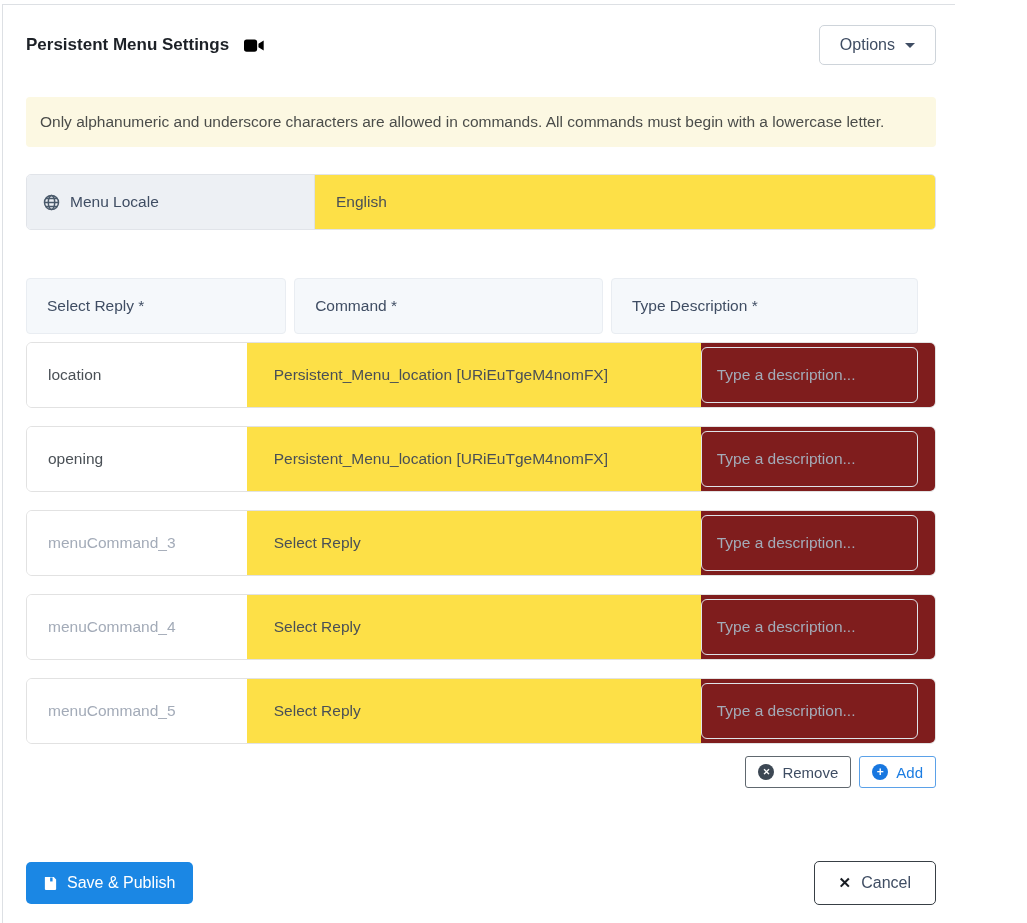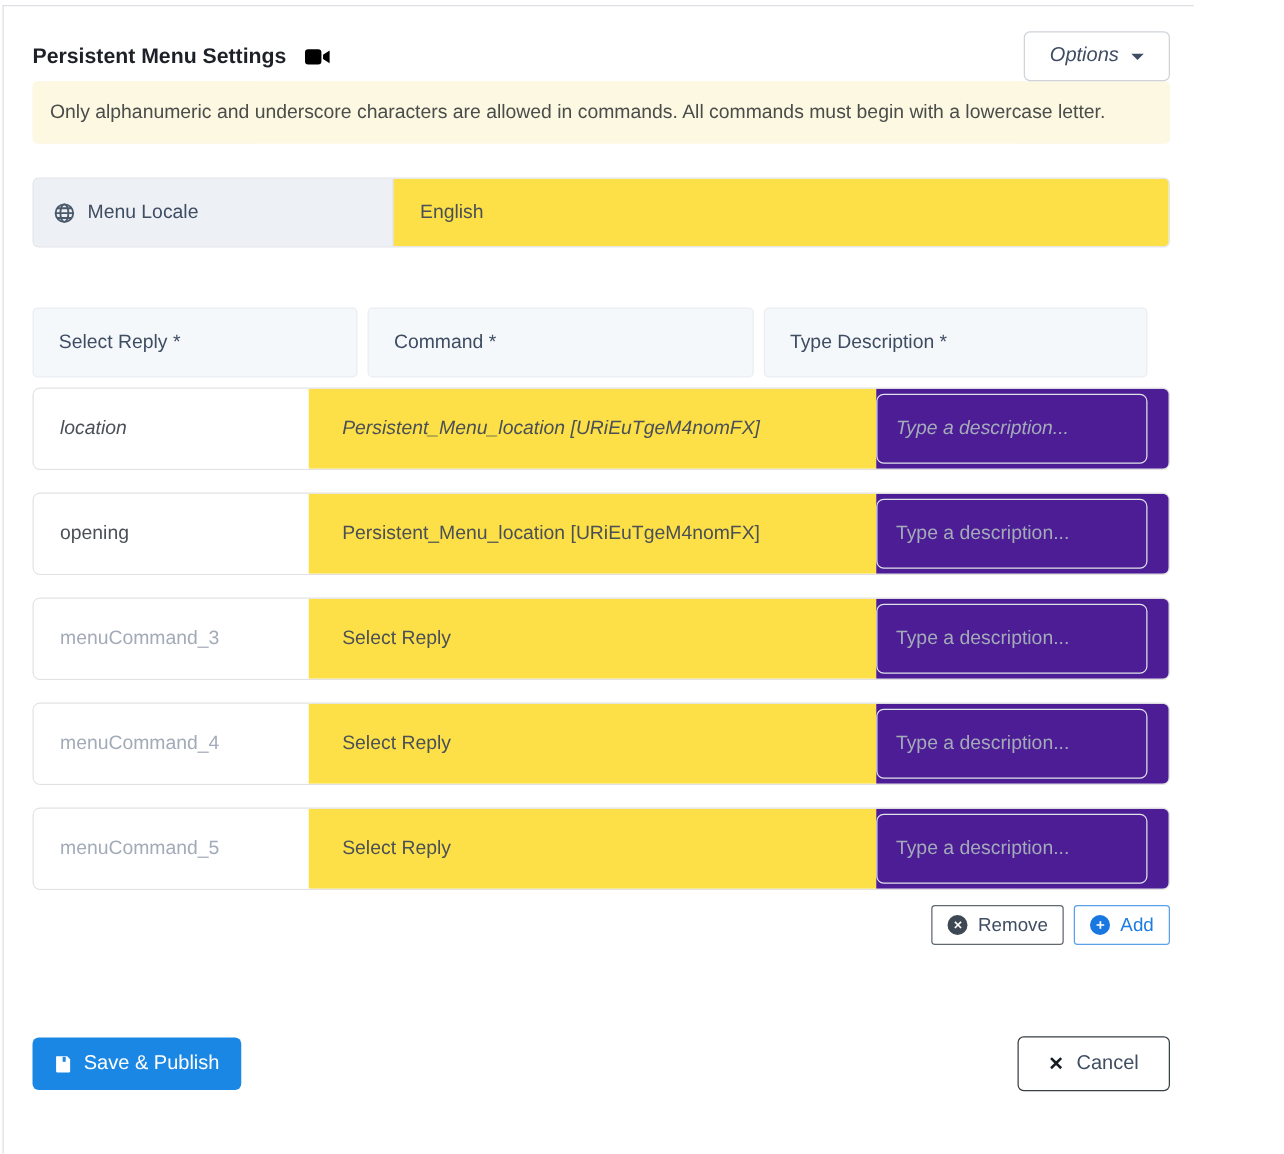--- a/index.html
+++ b/index.html
@@ -21,31 +21,31 @@
 
   
   .topbar { display:flex; align-items:center; padding-top:20px; height:60px; }
   .title { font-size:17px; font-weight:700; color:#1d2127; }
   .camera { margin-left:15px; display:inline-flex; }
   .btn-options {
     margin-left:auto;
     display:flex; align-items:center;
     height:40px; padding:0 20px;
     background:#fff; border:1px solid #ced4da; border-radius:5px;
-    font-size:16px; color:#3f4d63; cursor:pointer;font-style:italic;
+    font-size:16px; color:#3f4d63; cursor:pointer;
   }
   .caret-down {
     width:0; height:0; margin-left:10px;
     border-left:5px solid transparent; border-right:5px solid transparent;
     border-top:5px solid #3f4d63;
   }
 
   
   .banner {
-    height:50px;
+    margin-top:32px; height:50px;
     background:#fcf8e2; border-radius:4px;
     display:flex; align-items:center; padding:0 14px;
     font-size:15.5px; color:#4b4d4a;
   }
 
   
   .locale {
     margin-top:27px; height:56px;
     display:flex; border:1px solid #e1e4e9; border-radius:5px; overflow:hidden;text-align:right;
   }
@@ -71,25 +71,25 @@
   .th.c1 { flex:336 1 0; }
   .th.c2 { flex:279 1 0; }
   .th.c3 { flex:334 1 0; }
 
   
   .trow {
     margin-top:18px; height:66px;
     border:1px solid #e2e2e2; border-radius:6px;
     display:flex; overflow:hidden; background:#fff;
   }
-  .trow.first { margin-top:8px;font-style:italic; }
+  .trow.first { margin-top:8px; }
   .cell { display:flex; align-items:center; font-size:15.5px; }
   .cell.cmd { width:24.2%; padding-left:21px; color:#4a5056; background:#fff; }
   .cell.sel { width:50%; padding-left:27px; background:#fde047; color:#4a5056; }
-  .cell.desc { flex:1; background:#4c1d95; }
+  .cell.desc { flex:1; background:#7f1d1d; }
   .descbox {
     flex:1; margin:4px 17px 4px 0; align-self:stretch;
     border:1px solid #dfe3e8; border-radius:6px;
     display:flex; align-items:center; padding-left:15px;
   }
   .ph { color:#a3abb8; }
 
   
   .row-actions { margin-top:12px; display:flex; justify-content:flex-end; gap:8px; }
   .btn-remove, .btn-add {

